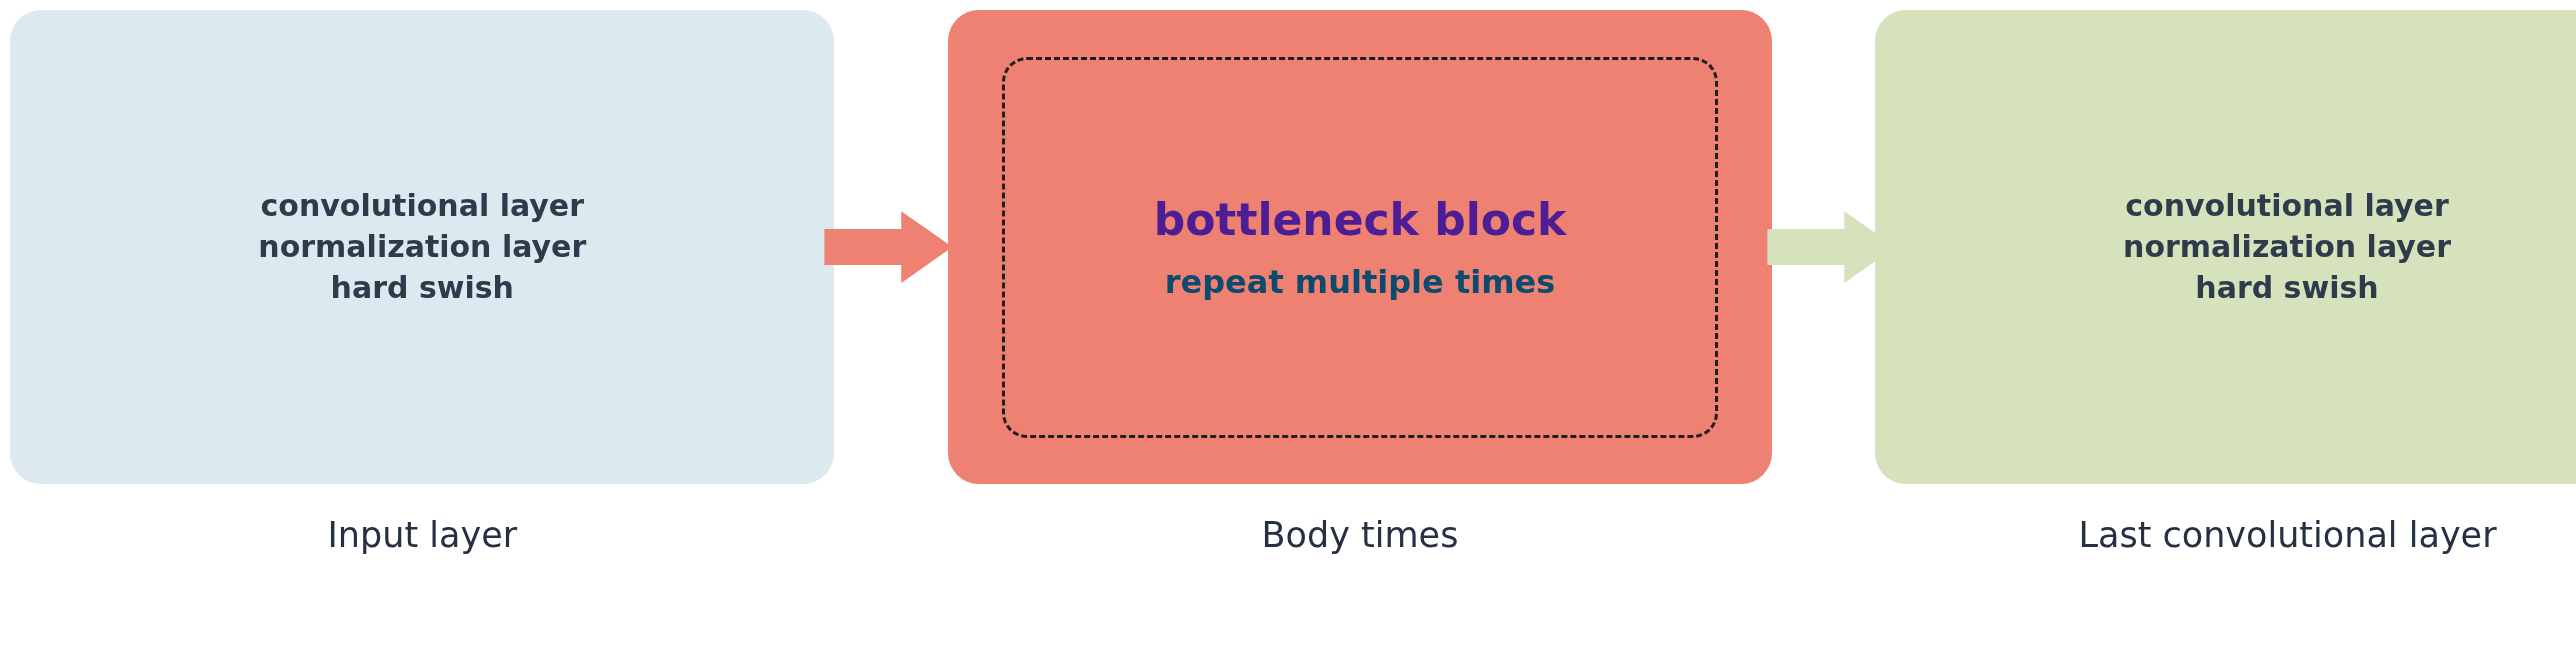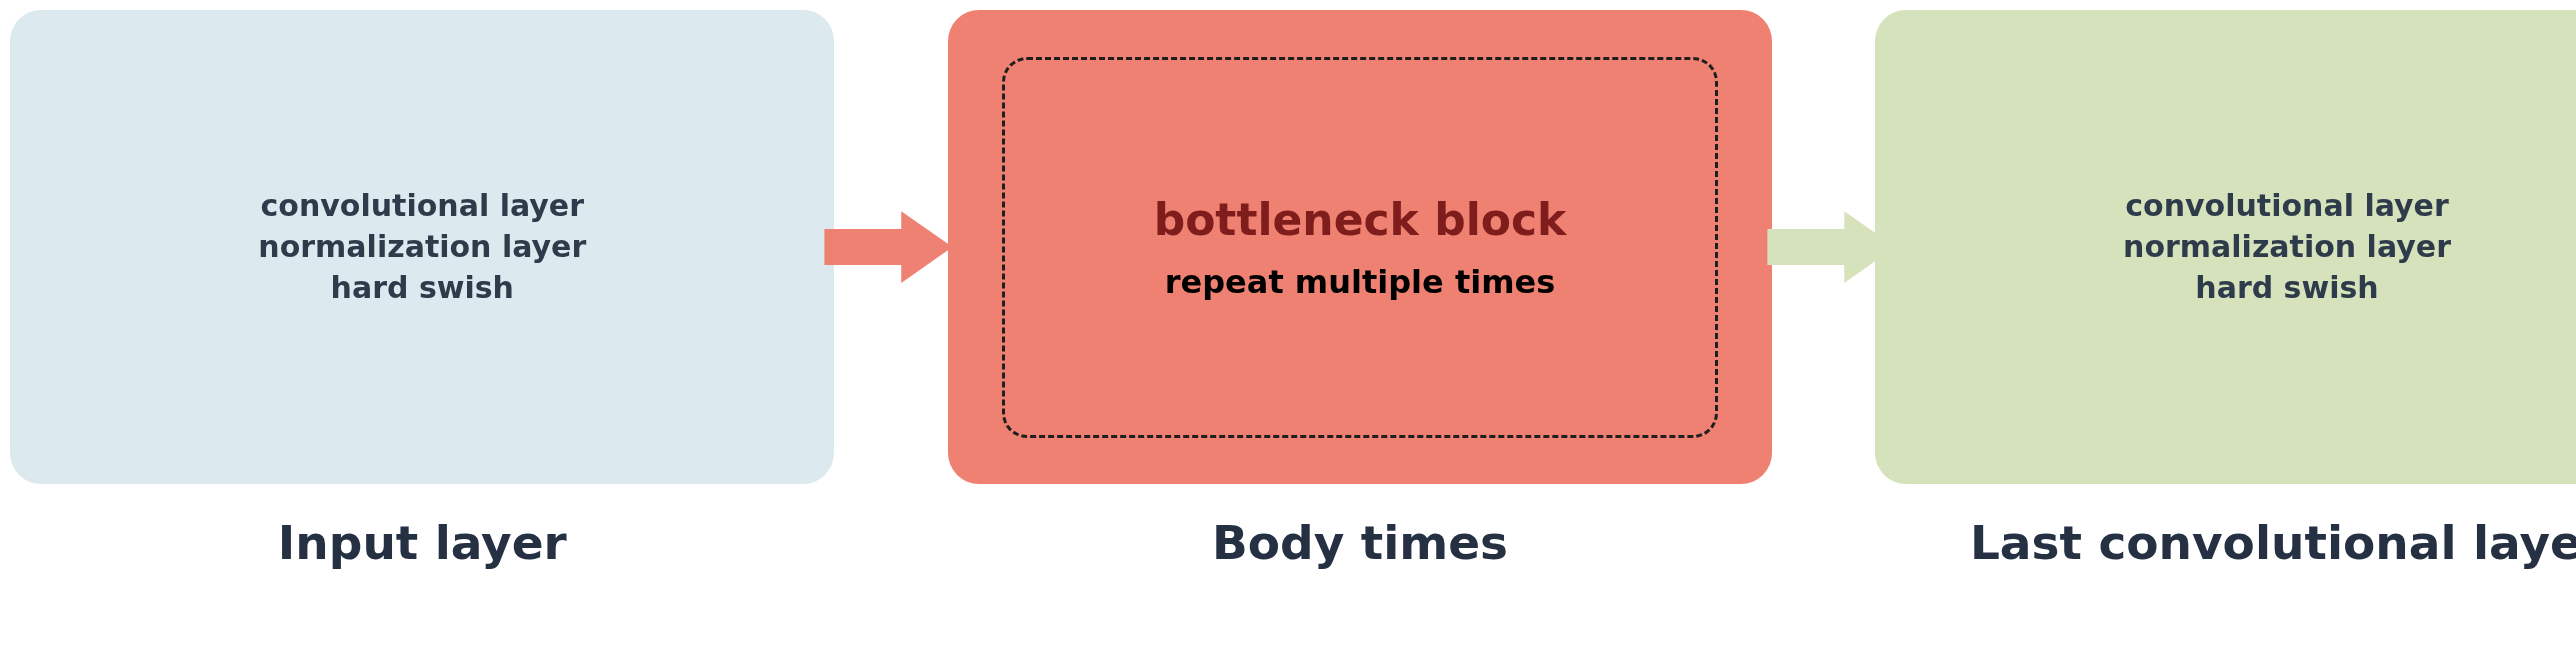--- a/index.html
+++ b/index.html
@@ -36,42 +36,42 @@
     color: #2e3b4b;
     font-weight: bold;
     font-size: 30px;
     line-height: 1.36;
     white-space: pre-line;
   }
   .caption {
     position: absolute;
     text-align: center;
     color: #253043;
-    font-weight: bold;
-    font-size: 47px;
+    font-weight: normal;
+    font-size: 35px;
     white-space: nowrap;
   }
   .dashed-inner {
     border: 3.6px dashed #1f1f1f;
     border-radius: 25px;
     box-sizing: border-box;
     display: flex;
     flex-direction: column;
     align-items: center;
     justify-content: center;
   }
   .dashed-title {
-    color: #7f1d1d;
+    color: #4c1d95;
     font-weight: bold;
     font-size: 44px;
     line-height: 1.2;
     text-align: center;
   }
   .dashed-sub {
-    color: #000000;
+    color: #0c4a6e;
     font-weight: bold;
     font-size: 32px;
     text-align: center;
     margin-top: 16px;
   }
   .arrow {
     position: absolute;
     display: block;
   }
 </style>

